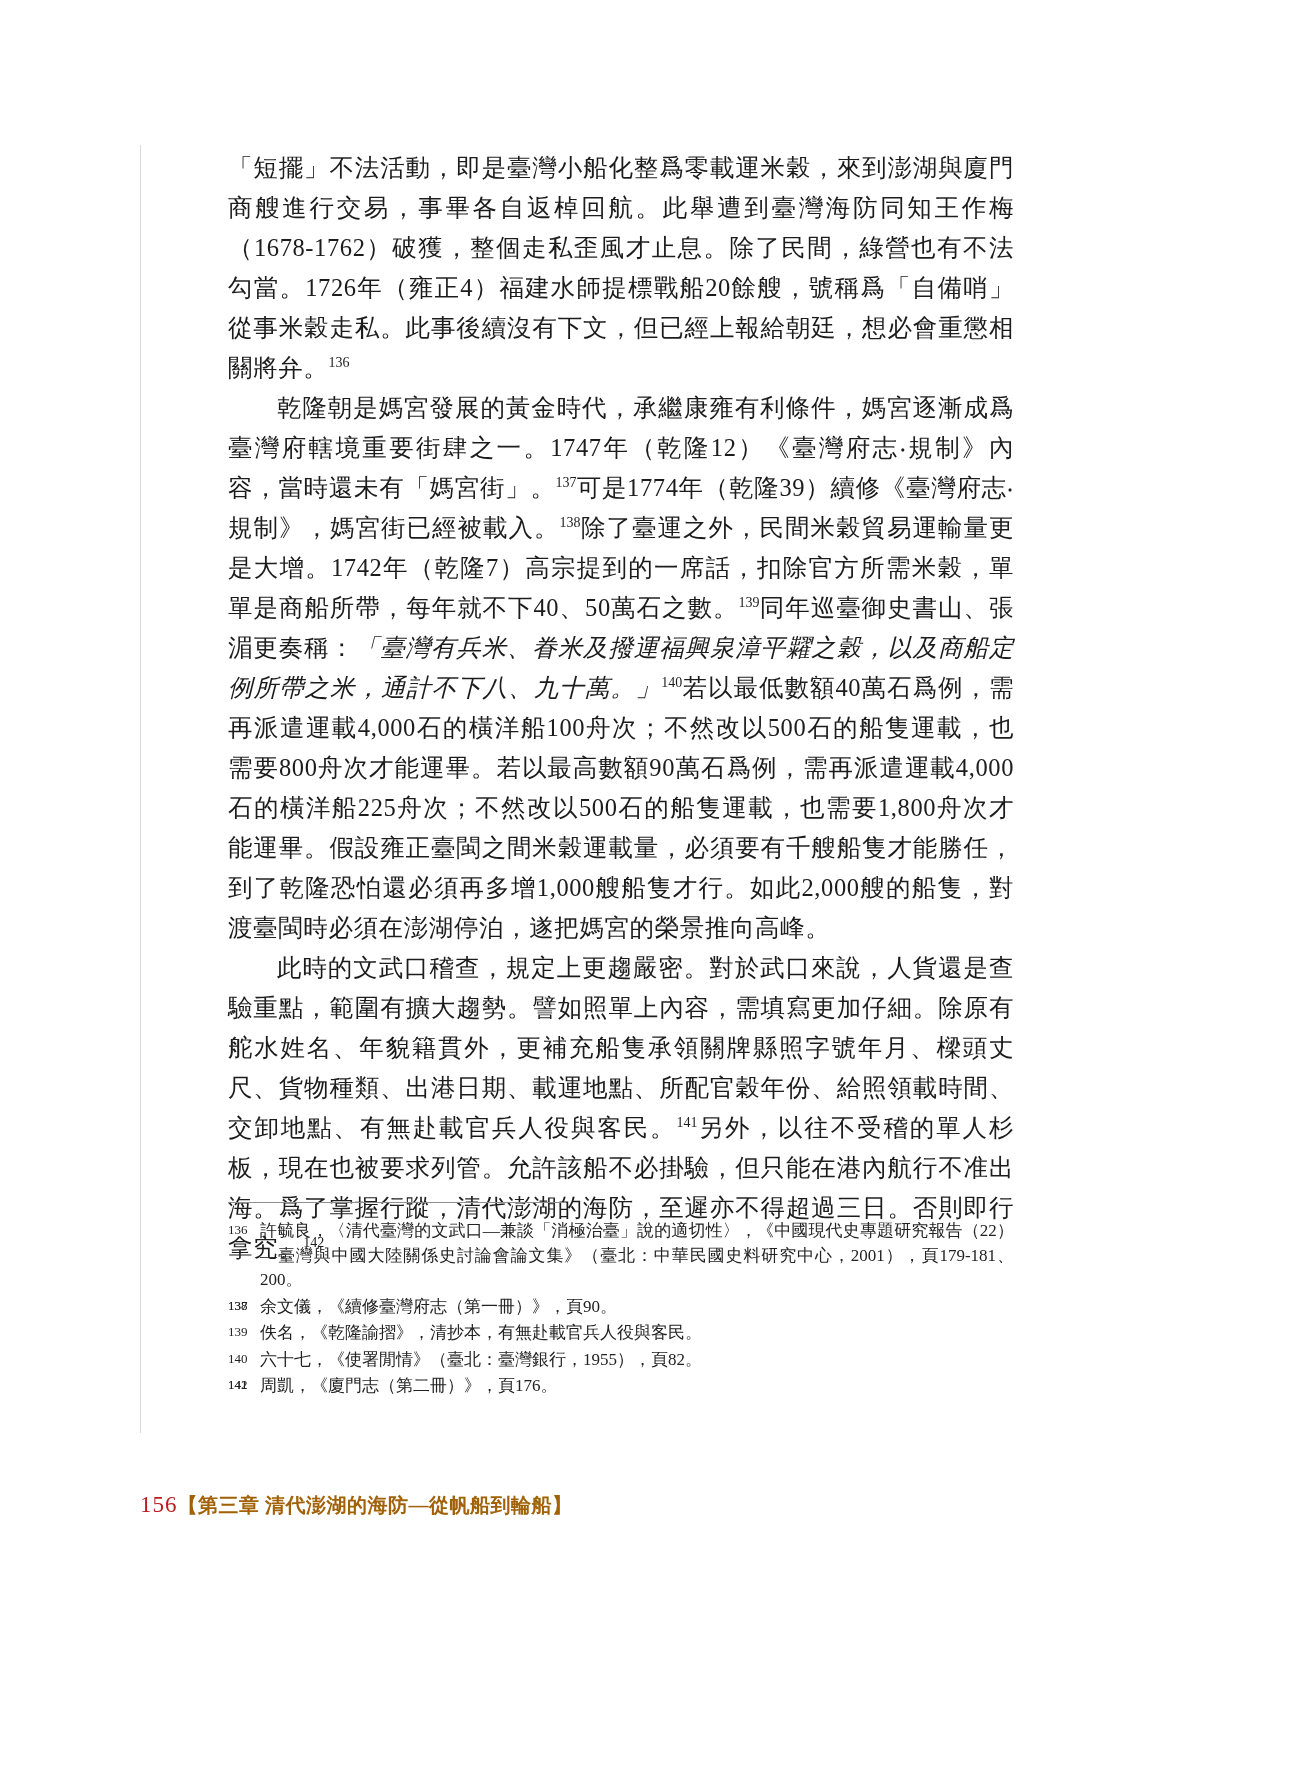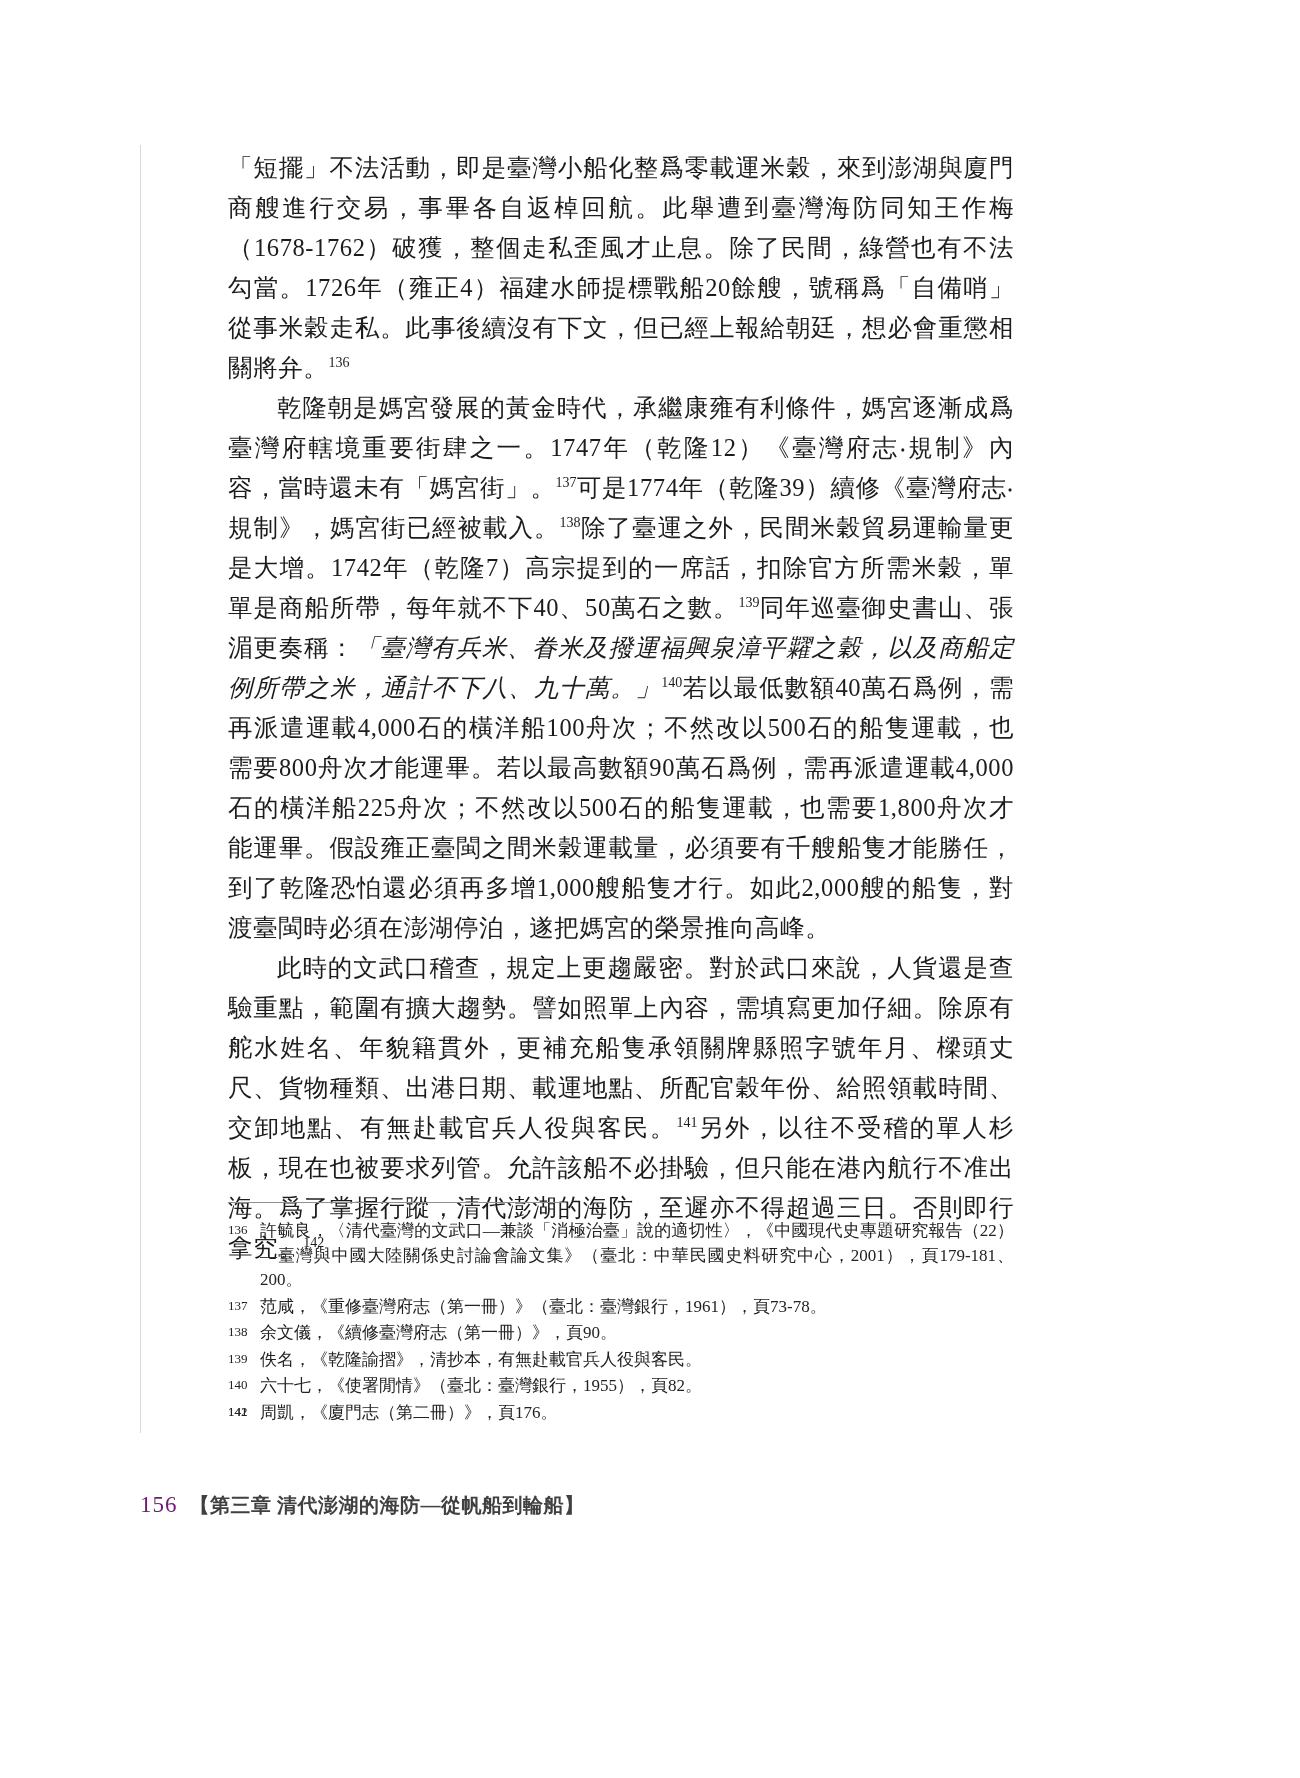--- a/index.html
+++ b/index.html
@@ -54,45 +54,45 @@
   }
   .fn-num{
     position:absolute;left:0;top:-1px;
     font-size:13px;
   }
   .footer{
     position:absolute;left:140px;top:1492px;
     white-space:nowrap;
   }
   .footer .page-num{
-    font-size:23px;color:#701a75;letter-spacing:1px;
+    font-size:23px;color:#b91c1c;letter-spacing:1px;
   }
   .footer .chapter{
-    font-size:20px;font-weight:700;color:#404040;margin-left:12px;
+    font-size:20px;font-weight:700;color:#a16207;
     letter-spacing:0.5px;
   }
 </style>
 </head>
 <body>
 
 <div class="page">
 
   <div class="left-rule"></div>
 
   <div class="text-block">
       <p class="body-par"><span class="seg">「短擺」不法活動，即是臺灣小船化整爲零載運米穀，來到澎湖與廈門商艘進行交易，事畢各自返棹回航。此舉遭到臺灣海防同知王作梅（1678-1762）破獲，整個走私歪風才止息。除了民間，綠營也有不法勾當。1726年（雍正4）福建水師提標戰船20餘艘，號稱爲「自備哨」從事米穀走私。此事後續沒有下文，但已經上報給朝廷，想必會重懲相關將弁。</span><sup class="fn-ref">136</sup></p>
       <p class="body-par indent"><span class="seg">乾隆朝是媽宮發展的黃金時代，承繼康雍有利條件，媽宮逐漸成爲臺灣府轄境重要街肆之一。1747年（乾隆12）《臺灣府志‧規制》內容，當時還未有「媽宮街」。</span><sup class="fn-ref">137</sup><span class="seg">可是1774年（乾隆39）續修《臺灣府志‧規制》，媽宮街已經被載入。</span><sup class="fn-ref">138</sup><span class="seg">除了臺運之外，民間米穀貿易運輸量更是大增。1742年（乾隆7）高宗提到的一席話，扣除官方所需米穀，單單是商船所帶，每年就不下40、50萬石之數。</span><sup class="fn-ref">139</sup><span class="seg">同年巡臺御史書山、張湄更奏稱：</span><span class="kai">「臺灣有兵米、眷米及撥運福興泉漳平糶之穀，以及商船定例所帶之米，通計不下八、九十萬。」</span><sup class="fn-ref">140</sup><span class="seg">若以最低數額40萬石爲例，需再派遣運載4,000石的橫洋船100舟次；不然改以500石的船隻運載，也需要800舟次才能運畢。若以最高數額90萬石爲例，需再派遣運載4,000石的橫洋船225舟次；不然改以500石的船隻運載，也需要1,800舟次才能運畢。假設雍正臺閩之間米穀運載量，必須要有千艘船隻才能勝任，到了乾隆恐怕還必須再多增1,000艘船隻才行。如此2,000艘的船隻，對渡臺閩時必須在澎湖停泊，遂把媽宮的榮景推向高峰。</span></p>
       <p class="body-par indent"><span class="seg">此時的文武口稽查，規定上更趨嚴密。對於武口來說，人貨還是查驗重點，範圍有擴大趨勢。譬如照單上內容，需填寫更加仔細。除原有舵水姓名、年貌籍貫外，更補充船隻承領關牌縣照字號年月、樑頭丈尺、貨物種類、出港日期、載運地點、所配官穀年份、給照領載時間、交卸地點、有無赴載官兵人役與客民。</span><sup class="fn-ref">141</sup><span class="seg">另外，以往不受稽的單人杉板，現在也被要求列管。允許該船不必掛驗，但只能在港內航行不准出海。爲了掌握行蹤，清代澎湖的海防，至遲亦不得超過三日。否則即行拿究。</span><sup class="fn-ref">142</sup></p>
     </div>
 
   <div class="footnotes">
     <hr class="footnote-sep">
     <div id="footnote-list">
         <div class="footnote"><span class="fn-num">136</span><span>許毓良，〈清代臺灣的文武口—兼談「消極治臺」說的適切性〉，《中國現代史專題研究報告（22）—臺灣與中國大陸關係史討論會論文集》（臺北：中華民國史料研究中心，2001），頁179-181、200。</span></div>
-        <div class="footnote"><span class="fn-num">137</span><span>范咸，《重修臺灣府志（第一冊）》（臺北：臺灣銀行，1961），頁73-78。</span></div>
+        <div class="footnote"><span class="fn-num">137</span></div>
         <div class="footnote"><span class="fn-num">138</span><span>余文儀，《續修臺灣府志（第一冊）》，頁90。</span></div>
         <div class="footnote"><span class="fn-num">139</span><span>佚名，《乾隆諭摺》，清抄本，有無赴載官兵人役與客民。</span></div>
         <div class="footnote"><span class="fn-num">140</span><span>六十七，《使署閒情》（臺北：臺灣銀行，1955），頁82。</span></div>
         <div class="footnote"><span class="fn-num">141</span></div>
         <div class="footnote"><span class="fn-num">142</span><span>周凱，《廈門志（第二冊）》，頁176。</span></div>
       </div>
   </div>
 
   <div class="footer">
     <span class="page-num">156</span><span class="chapter">【第三章 清代澎湖的海防—從帆船到輪船】</span>

